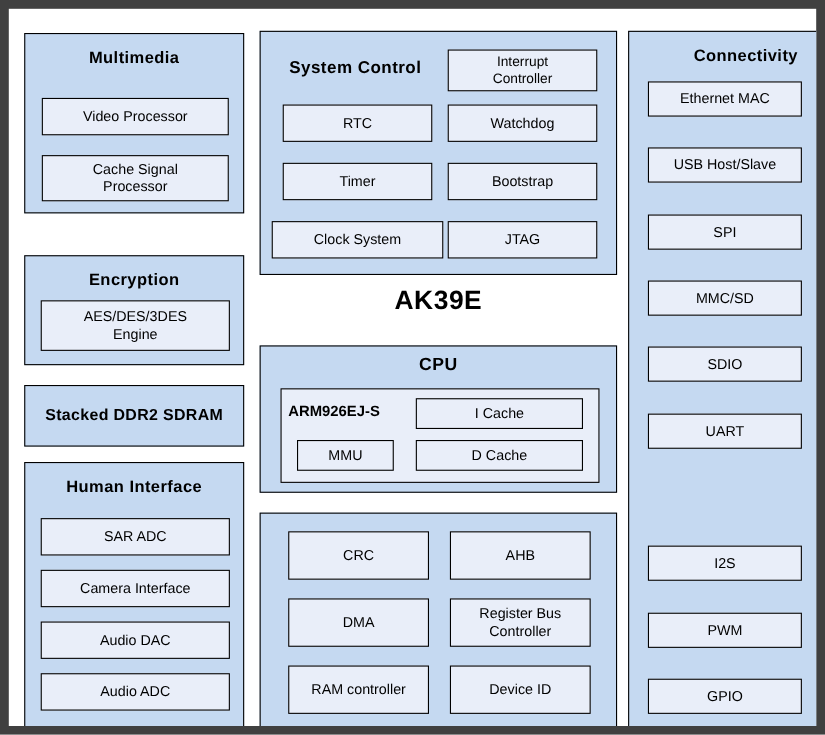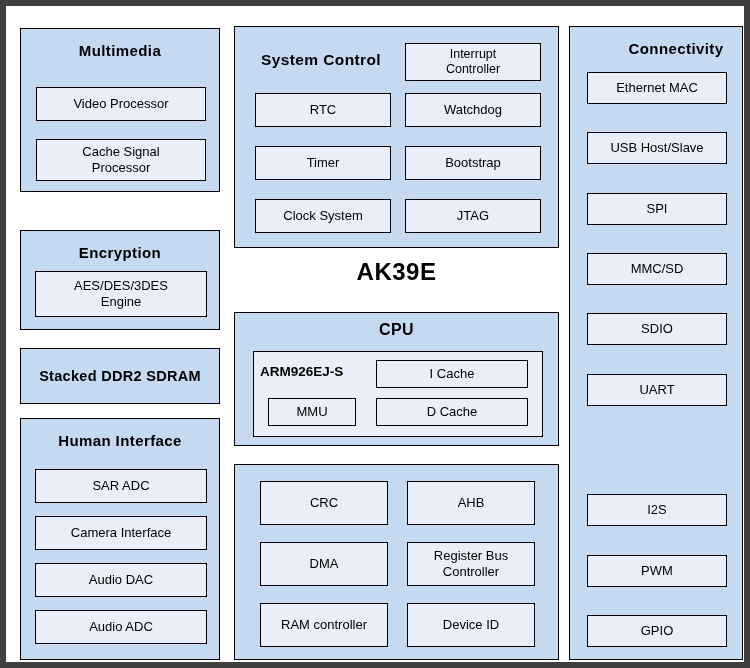--- a/index.html
+++ b/index.html
@@ -1,19 +1,19 @@
 <!DOCTYPE html>
 <html><head>
 <meta charset="utf-8">
 <style>
   * { margin:0; padding:0; box-sizing:border-box; }
   html,body { background:#ffffff; font-family:"Liberation Sans", sans-serif; color:#000; }
   .page {
     position:relative; width:750px; height:668px;
-    background:#ffffff; border:6px solid #404040;
+    background:#ffffff; border:8px solid #404040;
     overflow:hidden;
   }
   .block {
     position:absolute; background:#c5d9f1; border:1px solid #000;
   }
   .block-title {
     font-weight:bold; font-size:15px; text-align:center;
     letter-spacing:0.4px; padding-top:13px;
   }
   .box {
@@ -70,21 +70,21 @@
     <div class="box" style="left:14px; top:191px; width:172px; height:34px;">Audio ADC</div>
   </div>
 
   <div class="block" style="left:228px; top:20px; width:325px; height:222px;">
     <div class="sc-title">System Control</div>
     <div class="box small pad20" style="left:170px; top:16px; width:136px; height:38px;">Interrupt Controller</div>
     <div class="box" style="left:20px; top:66px; width:136px; height:34px;">RTC</div>
     <div class="box" style="left:170px; top:66px; width:136px; height:34px;">Watchdog</div>
     <div class="box" style="left:20px; top:119px; width:136px; height:34px;">Timer</div>
     <div class="box" style="left:170px; top:119px; width:136px; height:34px;">Bootstrap</div>
-    <div class="box" style="left:20px; top:172px; width:136px; height:34px;">Clock System</div>
+    <div class="box" style="left:10px; top:172px; width:156px; height:34px;">Clock System</div>
     <div class="box" style="left:170px; top:172px; width:136px; height:34px;">JTAG</div>
   </div>
 
   <div class="chip-title">AK39E</div>
 
   <div class="block" style="left:228px; top:306px; width:325px; height:134px;">
     <div class="block-title" style="padding-top:8px; font-size:16px;">CPU</div>
     <div class="subbox" style="left:18px; top:38px; width:290px; height:86px;">
       <div class="core-label">ARM926EJ-S</div>
       <div class="box" style="left:122px; top:8px; width:152px; height:28px;">I Cache</div>

